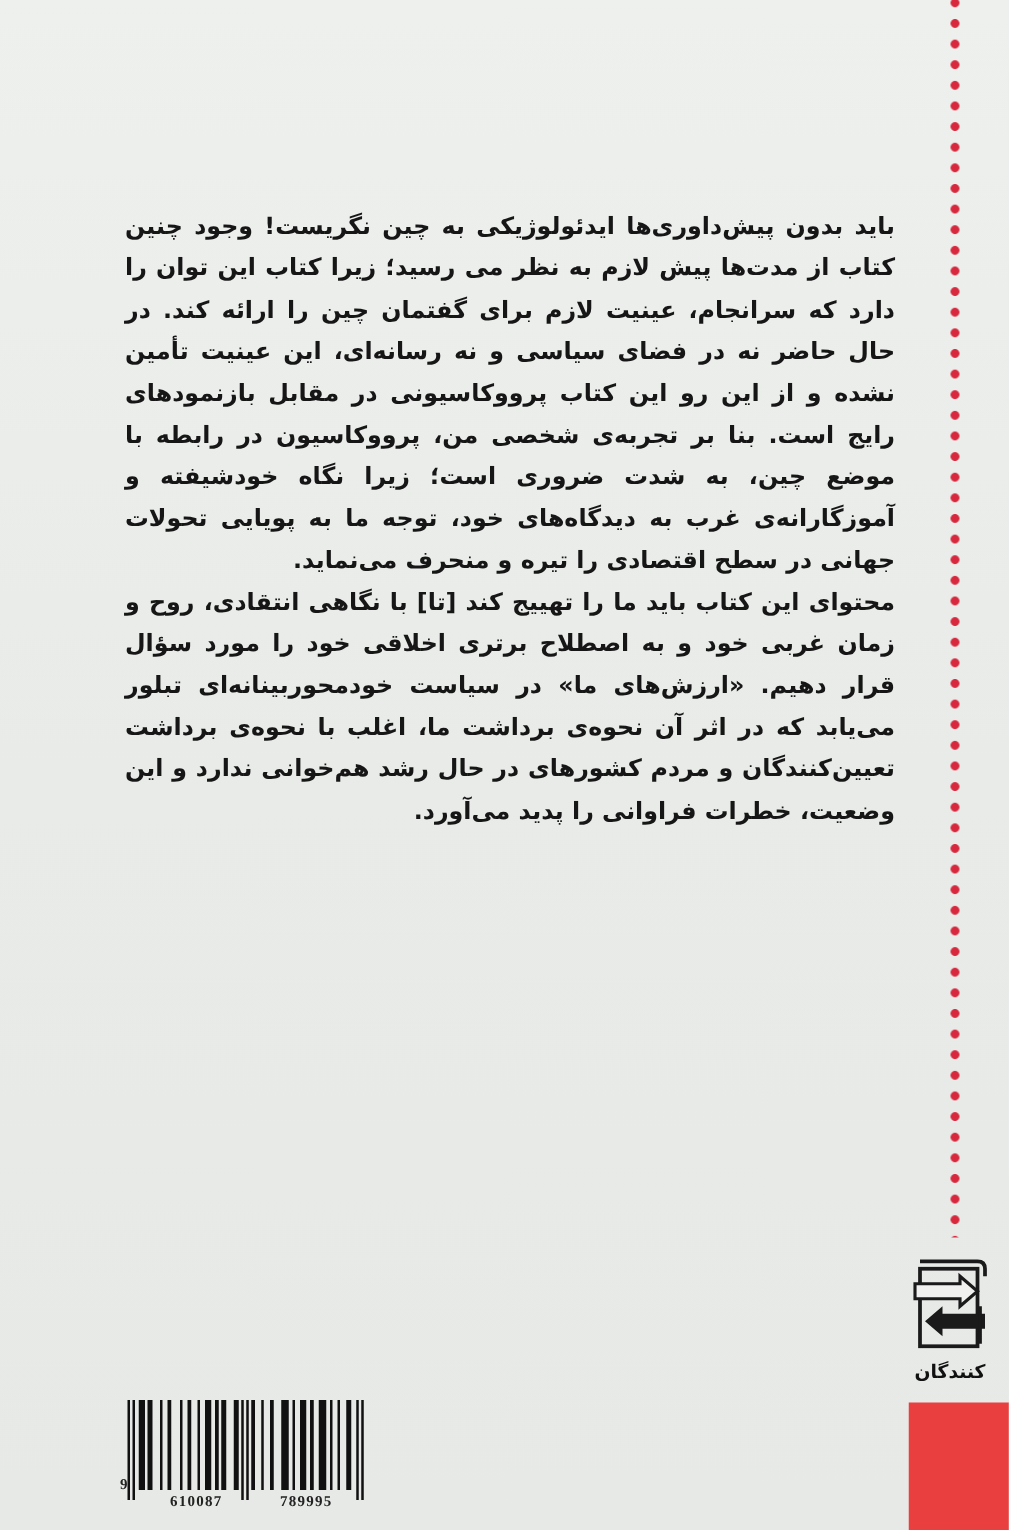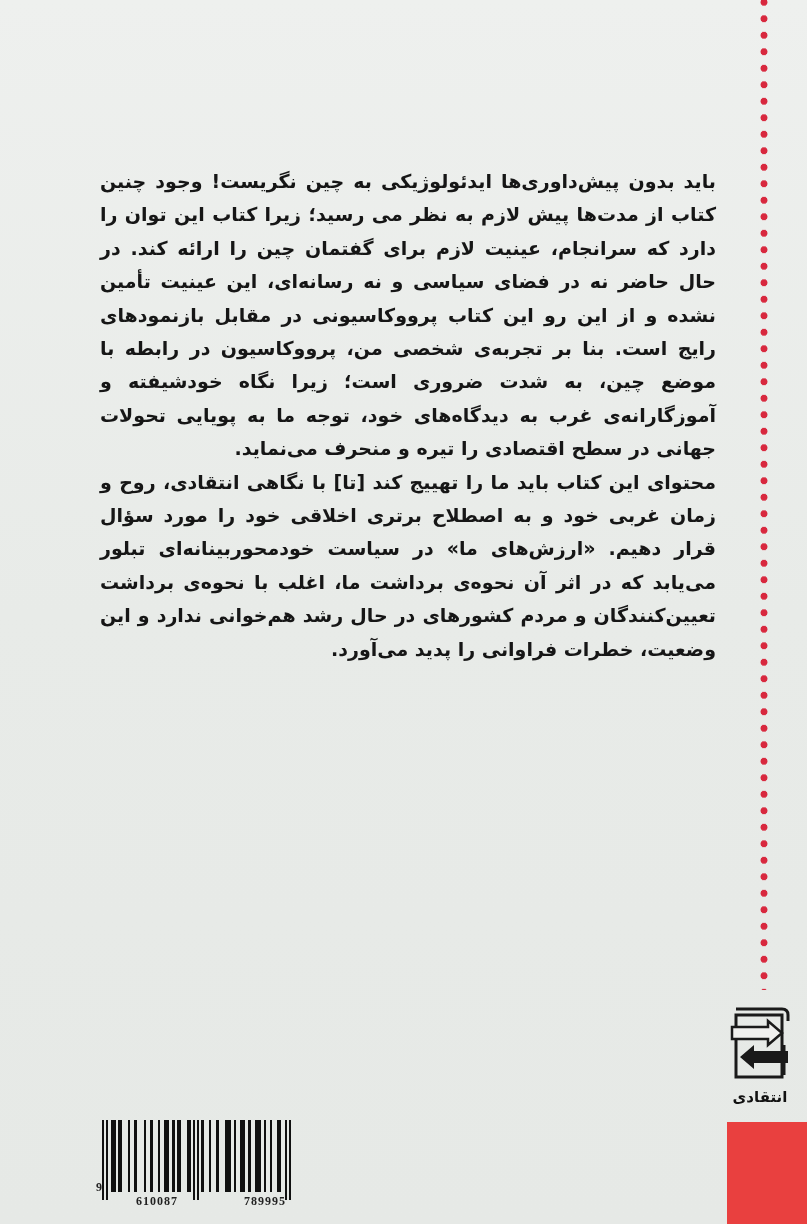--- a/index.html
+++ b/index.html
@@ -29,21 +29,21 @@
     direction:rtl; font-weight:bold; font-size:15px; color:#111;
     font-family:"DejaVu Sans", sans-serif;
   }
   .red-block { position:absolute; left:727px; top:1122px; width:80px; height:102px; background:#e9403f; }
   .barcode { position:absolute; left:96px; top:1120px; width:230px; height:92px; }
   .bars { position:absolute; left:6px; top:0; width:220px; height:76px; display:flex; align-items:flex-start; }
   .bars span { display:block; background:#111; height:72px; }
   .bars span.tall { height:80px; }
   .bc-lead { position:absolute; left:0; top:60px; font-size:12px; font-weight:bold; color:#222; font-family:"Liberation Serif", serif; }
   .bc-left { position:absolute; left:40px; top:74px; font-size:12px; font-weight:bold; color:#222; font-family:"Liberation Serif", serif; letter-spacing:1px; }
-  .bc-right { position:absolute; left:148px; top:74px; font-size:12px; font-weight:bold; color:#222; font-family:"Liberation Serif", serif; letter-spacing:1px; }
+  .bc-right { position:absolute; left:128px; top:74px; font-size:12px; font-weight:bold; color:#222; font-family:"Liberation Serif", serif; letter-spacing:1px; }
 </style>
 </head>
 <body>
 
 <div class="page">
 
   <div class="dots"></div>
 
   <div class="text-block">
     <p>باید بدون پیش‌داوری‌ها ایدئولوژیکی به چین نگریست! وجود چنین کتاب از مدت‌ها پیش لازم به نظر می رسید؛ زیرا کتاب این توان را دارد که سرانجام، عینیت لازم برای گفتمان چین را ارائه کند. در حال حاضر نه در فضای سیاسی و نه رسانه‌ای، این عینیت تأمین نشده و از این رو این کتاب پرووکاسیونی در مقابل بازنمودهای رایج است. بنا بر تجربه‌ی شخصی من، پرووکاسیون در رابطه با موضع چین، به شدت ضروری است؛ زیرا نگاه خودشیفته و آموزگارانه‌ی غرب به دیدگاه‌های خود، توجه ما به پویایی تحولات جهانی در سطح اقتصادی را تیره و منحرف می‌نماید.</p>
@@ -52,21 +52,21 @@
 
   <div class="logo">
     <svg width="64" height="80" viewBox="0 0 64 80">
       <path d="M8 4 H54 Q60 4 60 10 V16" fill="none" stroke="#1a1a1a" stroke-width="3"></path>
       <rect x="8" y="10" width="46" height="62" fill="none" stroke="#1a1a1a" stroke-width="3"></rect>
       <path d="M4 22 H40 V16 L54 28 L40 40 V34 H4 Z" fill="#f0f0ee" stroke="#1a1a1a" stroke-width="2.5"></path>
       <path d="M60 46 H26 V40 L12 52 L26 64 V58 H60 Z" fill="#1a1a1a"></path>
       <path d="M56 40 V70" stroke="#1a1a1a" stroke-width="3"></path>
     </svg>
   </div>
-  <div class="publisher-name">انتقادی</div>
+  <div class="publisher-name">کنندگان</div>
   <div class="red-block"></div>
 
   <div class="barcode">
     <div class="bars">
       <span class="tall" style="width:2px;margin-right:2px"></span>
       <span class="tall" style="width:2px;margin-right:3px"></span>
       <span style="width:5px;margin-right:2px"></span>
       <span style="width:4px;margin-right:6px"></span>
       <span style="width:2px;margin-right:4px"></span>
       <span style="width:3px;margin-right:7px"></span>

